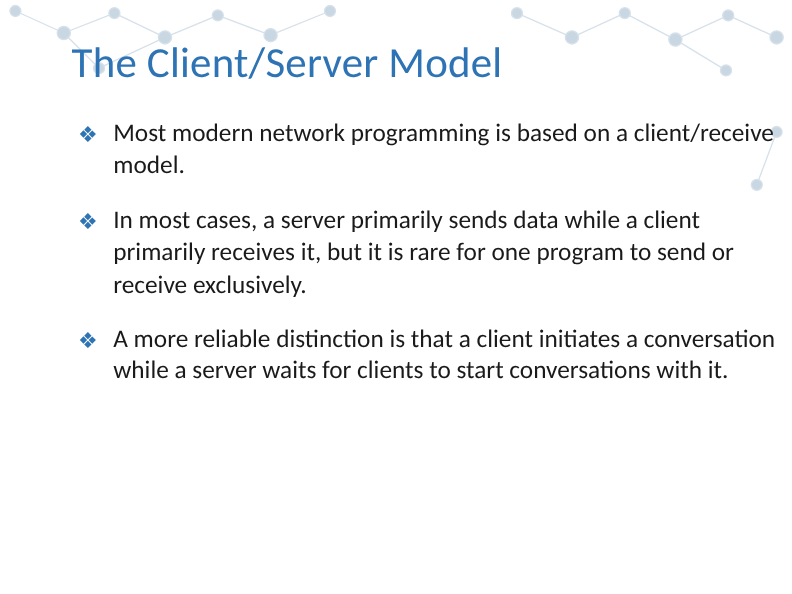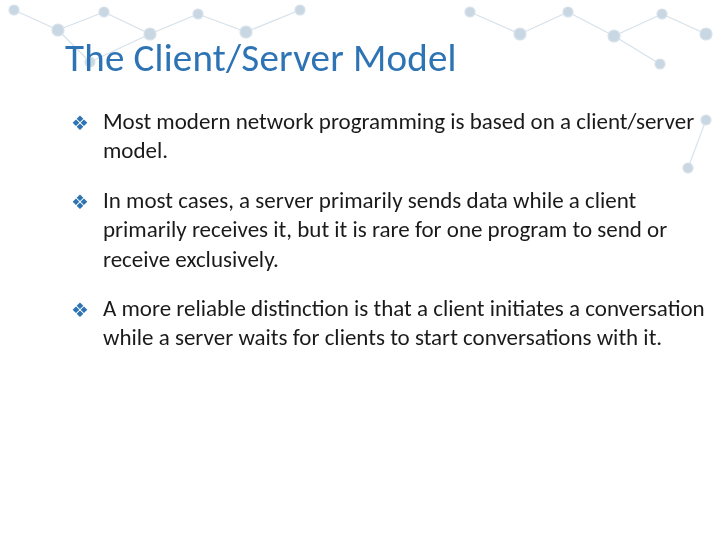--- a/index.html
+++ b/index.html
@@ -97,21 +97,21 @@
       <circle cx="706" cy="120" r="5"></circle>
       <circle cx="688" cy="168" r="5"></circle>
   </g>
 </svg>
 
 <div class="slide">
   <h1 class="title">The Client/Server Model</h1>
   <ul class="bullets">
     <li>
       <span class="bullet-icon">❖</span>
-      <span class="bullet-text">Most modern network programming is based on a client/server model.</span>
+      <span class="bullet-text">Most modern network programming is based on a client/receive model.</span>
     </li>
     <li>
       <span class="bullet-icon">❖</span>
       <span class="bullet-text">In most cases, a server primarily sends data while a client primarily receives it, but it is rare for one program to send or receive exclusively.</span>
     </li>
     <li>
       <span class="bullet-icon">❖</span>
       <span class="bullet-text">A more reliable distinction is that a client initiates a conversation while a server waits for clients to start conversations with it.</span>
     </li>
   </ul>

